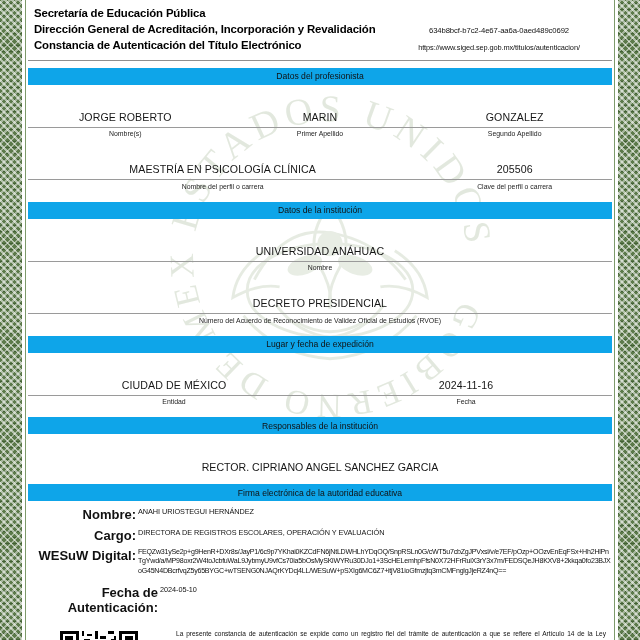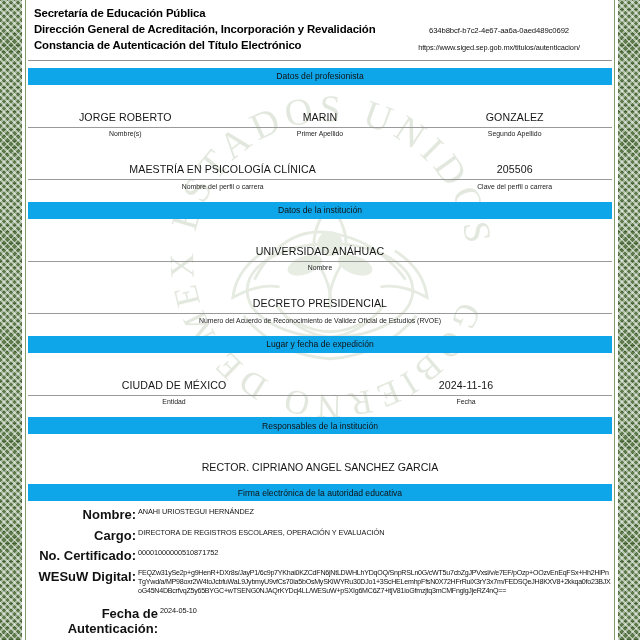--- a/index.html
+++ b/index.html
@@ -335,24 +335,20 @@
   <div class="section-bar">Firma electrónica de la autoridad educativa</div>
 
   <div class="sig-block">
     <div class="sig-row">
       <div class="sig-key">Nombre:</div>
       <div class="sig-val">ANAHI URIOSTEGUI HERNÁNDEZ</div>
     </div>
     <div class="sig-row">
       <div class="sig-key">Cargo:</div>
       <div class="sig-val">DIRECTORA DE REGISTROS ESCOLARES, OPERACIÓN Y EVALUACIÓN</div>
-    </div>
-    <div class="sig-row">
-      <div class="sig-key">No. Certificado:</div>
-      <div class="sig-val">00001000000510871752</div>
     </div>
     <div class="sig-row">
       <div class="sig-key">WESuW Digital:</div>
       <div class="sig-val sig-seal">FEQZw31ySe2p+g9HenR+DXr8s/JayP1/6c9p7YKhai0KZCdFN6jNtLDWHLhYDqOQ/SnpRSLn0G/cWT5u7cbZgJPVxsl/v/e7EF/pOzp+OOzvEnEqFSx+Hh2HlPnTgYwd/a/MP98oxr2W4toJcbfuWaL9JybmyU9vfCs70ia5bOsMySKiWYRu30DJo1+3ScHELemhpFfsN0X72HFrRuiX3rY3x7m/FEDSQeJH8KXV8+2kkqa0fo23BJXoG45N4DBcrfvqZ5y65BYGC+wTSENG0NJAQrKYDcj4LL/WESuW+pSXIg6MC6Z7+itjV81ioGfmzjtq3mCMFnglgJjeRZ4nQ==</div>
     </div>
     <div class="sig-row date-row">
       <div class="sig-key">Fecha de Autenticación:</div>
       <div class="sig-val">2024-05-10</div>
     </div>
   </div>

